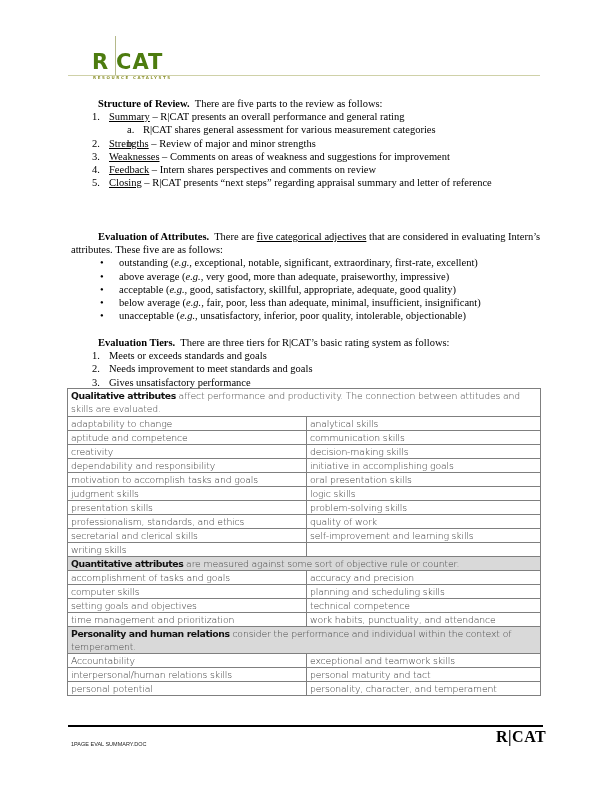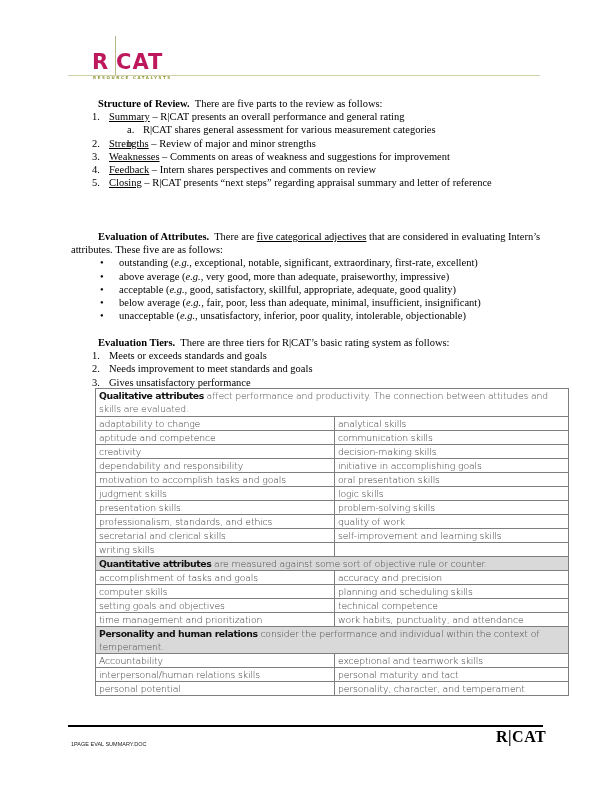--- a/index.html
+++ b/index.html
@@ -2,40 +2,40 @@
 <html><head>
 <meta charset="utf-8">
 <style>
   html, body { margin: 0; padding: 0; }
   body { width: 612px; height: 792px; background: #ffffff; position: relative; overflow: hidden; color: #000; }
   .page { position: absolute; left: 0; top: 0; width: 612px; height: 792px; }
 
   
   .logo { position: absolute; left: 92px; top: 36px; width: 140px; height: 44px; }
   .logo .vline { position: absolute; left: 23px; top: 0; width: 1px; height: 40px; background: #b5b98a; }
-  .logo .letters { position: absolute; left: 0; top: 14px; font-family: "DejaVu Sans", sans-serif; font-weight: bold; font-size: 21px; color: #be185d; letter-spacing: 1px; }
+  .logo .letters { position: absolute; left: 0; top: 14px; font-family: "DejaVu Sans", sans-serif; font-weight: bold; font-size: 21px; color: #4d7c0f; letter-spacing: 1px; }
   .logo .letters .r { display: inline-block; width: 24px; }
   .logo .tag { position: absolute; left: 1px; top: 39px; font-family: "DejaVu Sans", sans-serif; font-weight: bold; font-size: 4px; letter-spacing: 1.6px; color: #8f9432; }
   .hrule-top { position: absolute; left: 68px; top: 75px; width: 472px; height: 1px; background: #cfd1a8; }
 
   
   .text { position: absolute; left: 71px; width: 475px; font-family: "Liberation Serif", serif; font-size: 10.5px; line-height: 13.2px; }
   .text p { margin: 0; }
   .text b { font-weight: bold; margin-left: 27px; }
   .u { text-decoration: underline; }
   ol, ul { margin: 0; padding: 0; list-style: none; }
   .li { position: relative; padding-left: 38px; }
   .li .num { position: absolute; left: 21px; top: 0; }
   .sub { position: relative; padding-left: 72px; }
   .sub .num { position: absolute; left: 56px; top: 0; }
   .bul { position: relative; padding-left: 48px; }
   .bul .num { position: absolute; left: 29px; top: 0; }
 
   
-  .tbl { position: absolute; left: 67px; top: 388px; width: 474px; border-collapse: collapse; font-family: "DejaVu Sans", sans-serif; font-size: 9.3px; font-weight: 300; color: #333; margin-left: 28px; }
+  .tbl { position: absolute; left: 67px; top: 388px; width: 474px; border-collapse: collapse; font-family: "DejaVu Sans", sans-serif; font-size: 9.3px; font-weight: 300; color: #333; }
   .tbl td { border: 1px solid #7f7f7f; padding: 0 3px; height: 13px; line-height: 13px; vertical-align: top; letter-spacing: -0.15px; }
   .tbl td.c1 { width: 232px; }
   .tbl tr.head td { line-height: 13.3px; padding-top: 0; color: #444; }
   .tbl tr.head td b { color: #111; font-weight: bold; letter-spacing: -0.4px; }
   .tbl tr.shade td { background: #d9d9d9; }
 
   
   .hrule-bot { position: absolute; left: 68px; top: 725px; width: 475px; height: 2px; background: #000; }
   .foot-left { position: absolute; left: 71px; top: 741px; font-family: "Liberation Sans", sans-serif; font-size: 5.5px; color: #222; }
   .foot-right { position: absolute; left: 496px; top: 728px; font-family: Liberation Serif, serif; font-weight: bold; font-size: 16px; letter-spacing: 0.5px; }

